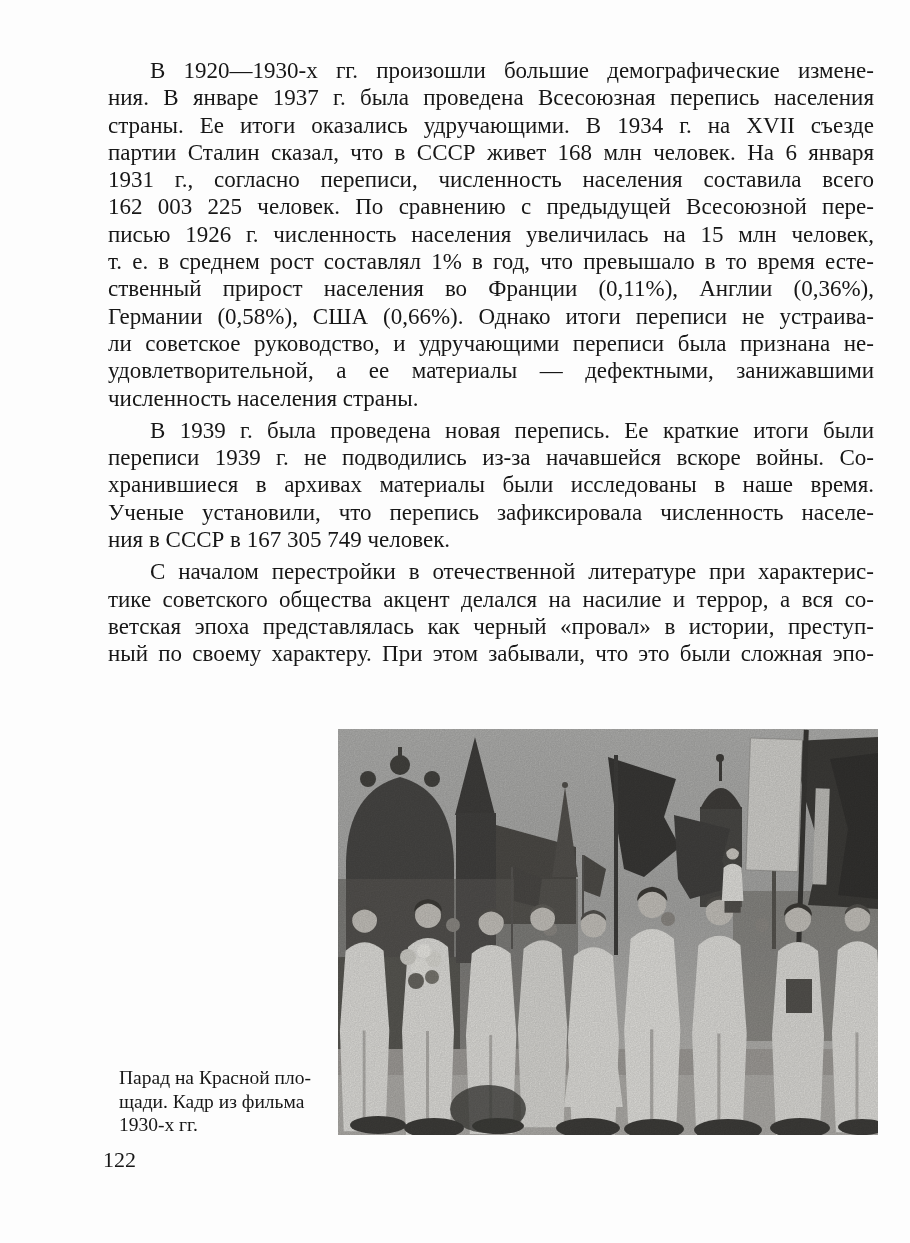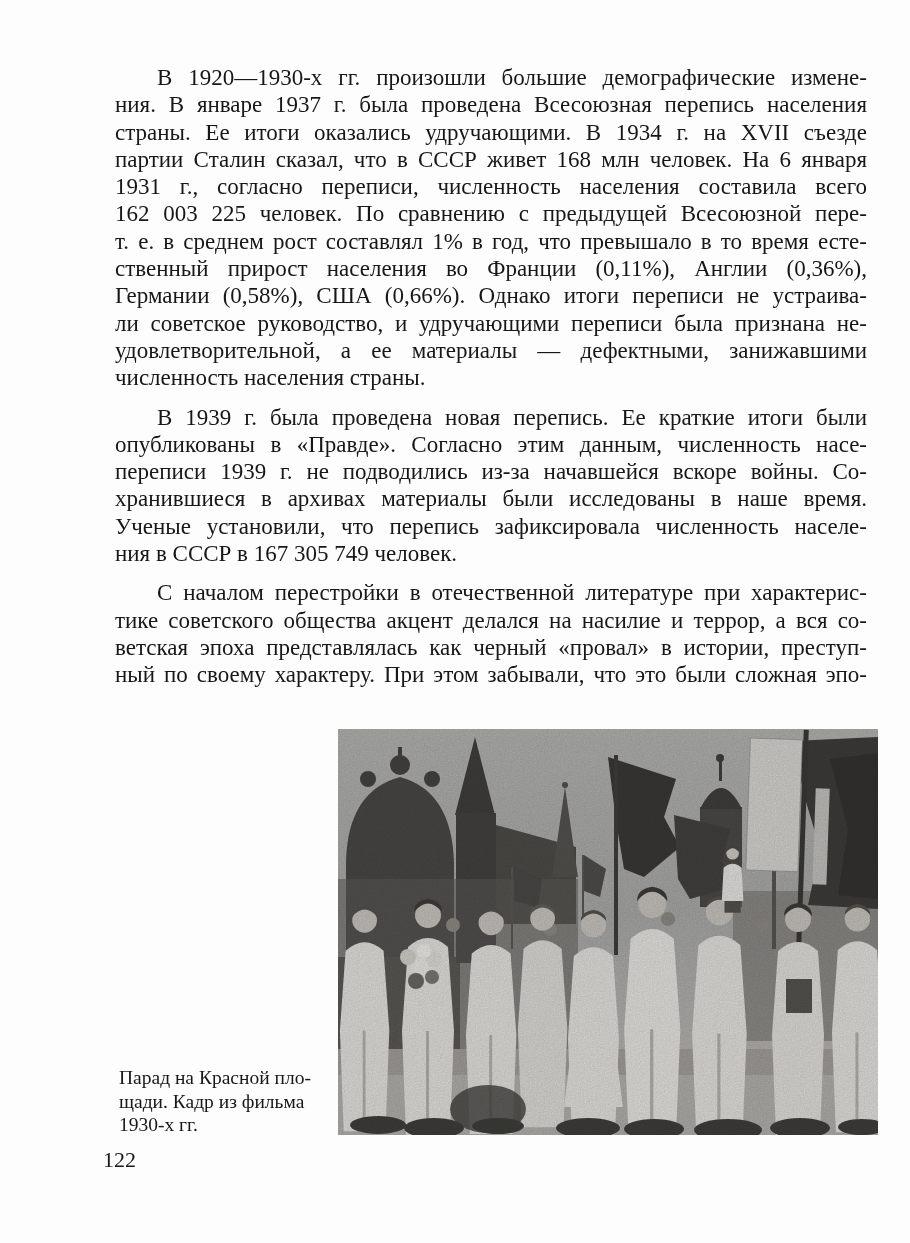--- a/index.html
+++ b/index.html
@@ -6,21 +6,21 @@
   body{
     width:910px;height:1243px;position:relative;overflow:hidden;
     background:var(--paper,#fdfdfd);
     color:var(--ink,#171717);
     font-family:"Liberation Serif","DejaVu Serif",serif;
   }
   .text-block{
     position:absolute;left:103px;top:52px;width:776px;
     font-size:23px;line-height:27.3px;
   }
-  .para{margin:12px;}
+  .para{margin:5px;}
   .line{
     text-align:justify;text-align-last:justify;
     height:27.3px;overflow:hidden;
   }
   .line.first{text-indent:42px;}
   .line.plain{text-align-last:left;}
   .photo-frame{
     position:absolute;left:338px;top:729px;width:540px;height:406px;
   }
   .photo-frame svg{display:block;width:100%;height:100%;}
@@ -38,30 +38,30 @@
 <body style="--paper: #fdfdfd; --ink: #171717;">
 
 <div class="text-block">
     <div class="para">
       <div class="line first">В 1920—1930-х гг. произошли большие демографические измене-</div>
       <div class="line">ния. В январе 1937 г. была проведена Всесоюзная перепись населения</div>
       <div class="line">страны. Ее итоги оказались удручающими. В 1934 г. на XVII съезде</div>
       <div class="line">партии Сталин сказал, что в СССР живет 168 млн человек. На 6 января</div>
       <div class="line">1931 г., согласно переписи, численность населения составила всего</div>
       <div class="line">162 003 225 человек. По сравнению с предыдущей Всесоюзной пере-</div>
+      <div class="line">писью 1926 г. численность населения увеличилась на 15 млн человек,</div>
       <div class="line">т. е. в среднем рост составлял 1% в год, что превышало в то время есте-</div>
       <div class="line">ственный прирост населения во Франции (0,11%), Англии (0,36%),</div>
       <div class="line">Германии (0,58%), США (0,66%). Однако итоги переписи не устраива-</div>
       <div class="line">ли советское руководство, и удручающими переписи была признана не-</div>
       <div class="line">удовлетворительной, а ее материалы — дефектными, занижавшими</div>
       <div class="line plain">численность населения страны.</div>
     </div>
     <div class="para">
       <div class="line first">В 1939 г. была проведена новая перепись. Ее краткие итоги были</div>
-      <div class="line">опубликованы в «Правде». Согласно этим данным, численность насе-</div>
       <div class="line">переписи 1939 г. не подводились из-за начавшейся вскоре войны. Со-</div>
       <div class="line">хранившиеся в архивах материалы были исследованы в наше время.</div>
       <div class="line">Ученые установили, что перепись зафиксировала численность населе-</div>
       <div class="line plain">ния в СССР в 167 305 749 человек.</div>
     </div>
     <div class="para">
       <div class="line first">С началом перестройки в отечественной литературе при характерис-</div>
       <div class="line">тике советского общества акцент делался на насилие и террор, а вся со-</div>
       <div class="line">ветская эпоха представлялась как черный «провал» в истории, преступ-</div>
       <div class="line">ный по своему характеру. При этом забывали, что это были сложная эпо-</div>

